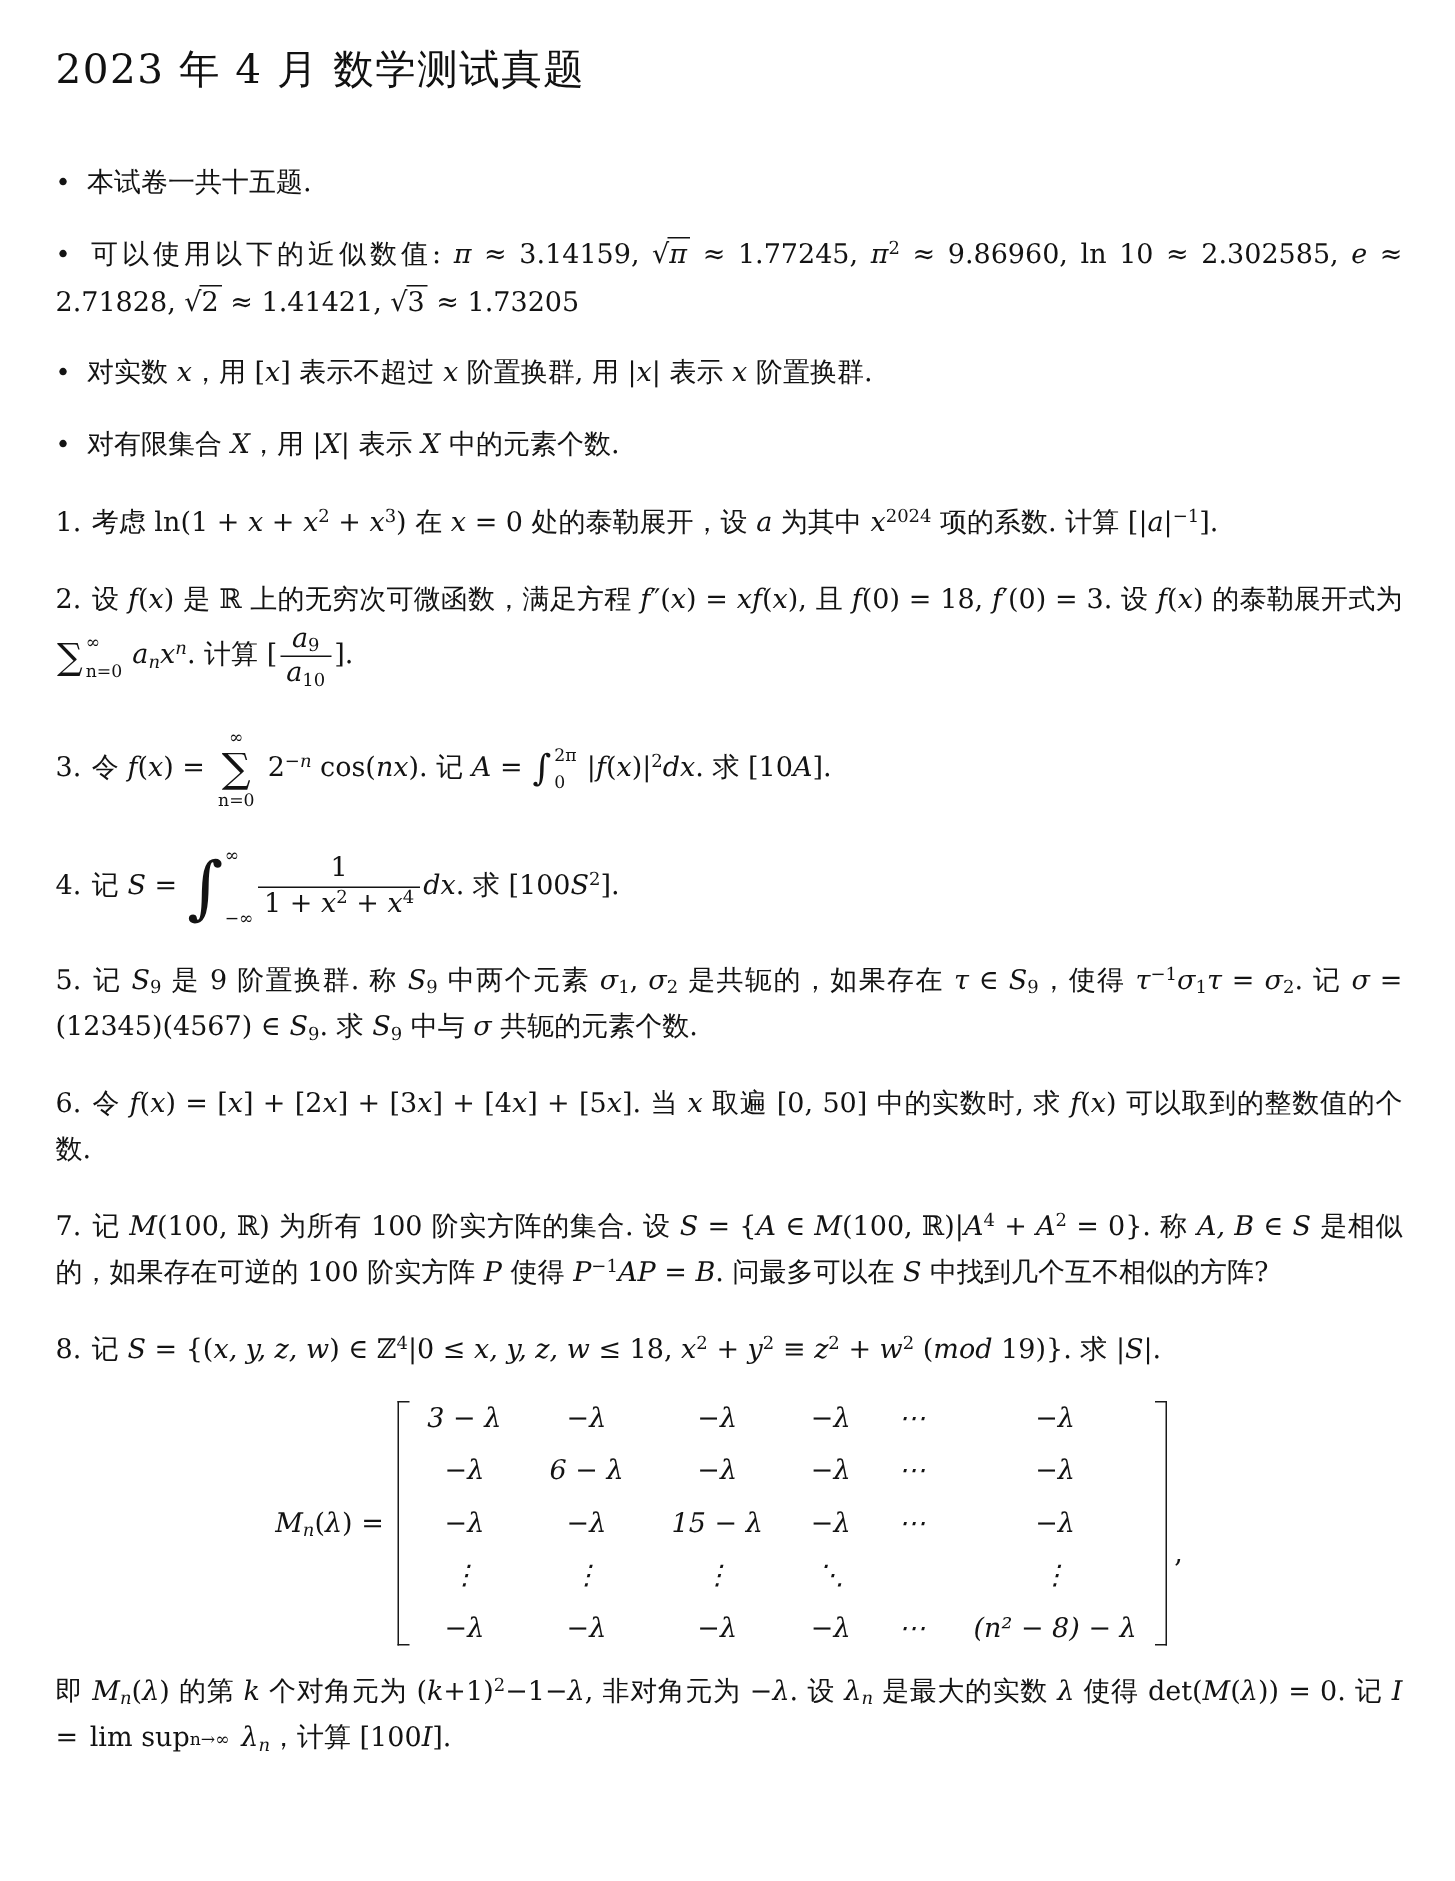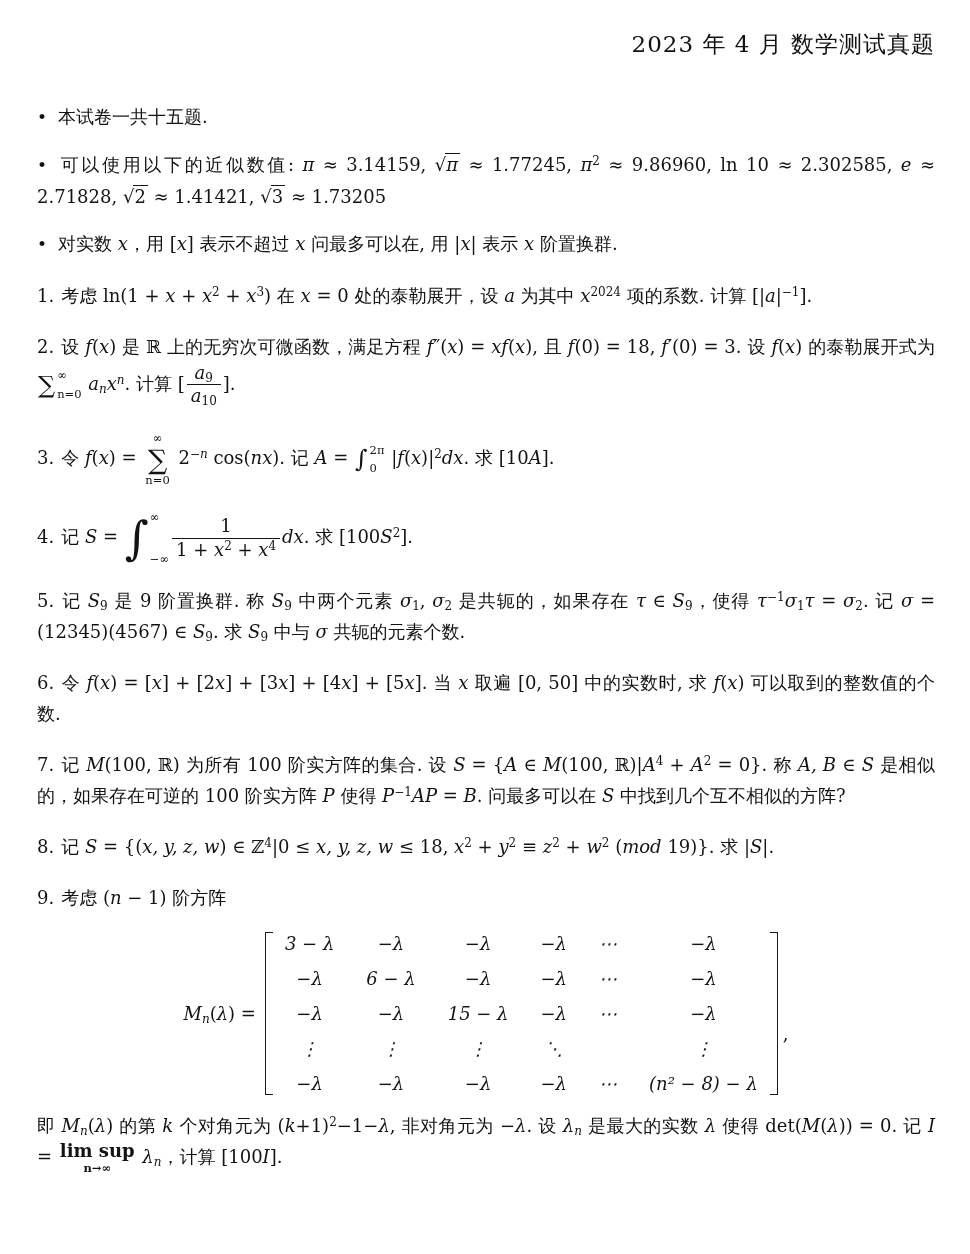--- a/index.html
+++ b/index.html
@@ -2,21 +2,21 @@
 <html><head>
 <meta charset="utf-8">
 <style>
   html,body{margin:0;padding:0;}
   body{
     width:970px;height:1254px;overflow:hidden;background:#ffffff;color:#131313;
     font-family:"DejaVu Serif","Liberation Serif",serif;
   }
   .page{padding:14px 35px 0 37px;font-size:18px;line-height:31px;text-align:justify;}
   h1.title{
-    font-size:23px;font-weight:400;text-align:right;margin:16px 0 42px 0;
+    font-size:27px;font-weight:400;text-align:left;margin:16px 0 42px 0;
     line-height:1.25;letter-spacing:1px;color:#111;
   }
   p.note{margin:0 0 16px 0;}
   .bullet{margin-right:11px;font-size:17px;}
   p.prob{margin:20px 0 0 0;}
   p.prob.tallrow{margin:24px 0 0 0;}
   .pnum{margin-right:7px;}
   
   .mi{font-style:italic;}
   .sp{font-size:12px;vertical-align:0.5em;line-height:0;}
@@ -38,22 +38,22 @@
   .dop .opsym{font-size:27px;line-height:1;padding:1px 0;}
   .iop{display:inline-flex;align-items:center;vertical-align:middle;margin:0 1px;}
   .iop .opsym{font-size:24px;line-height:1;}
   .iop .rlim{
     display:inline-flex;flex-direction:column;justify-content:space-between;
     font-size:11.5px;line-height:1.1;height:31px;margin-left:2px;text-align:left;
   }
   .iop.tall .opsym{font-size:46px;font-weight:300;}
   .iop.tall .rlim{height:54px;margin-left:1px;}
   .limsup{
-    display:inline-flex;flex-direction:column;align-items:center;vertical-align:middle;
-    line-height:1.15;margin:0 2px;font-weight:bold;
+    display:inline-flex;flex-direction:row;align-items:center;vertical-align:middle;
+    line-height:1.15;margin:0 2px;
   }
   .limsup .lu{font-size:11.5px;}
   
   .eq{display:flex;justify-content:center;align-items:center;margin:16px 0 12px 0;text-align:left;}
   .eq .lhs{margin-right:9px;white-space:nowrap;}
   .brk{width:7px;border:1.7px solid #1a1a1a;align-self:stretch;margin:3px 0;}
   .brk.l{border-right:none;margin-right:12px;}
   .brk.r{border-left:none;margin-left:12px;}
   .mat{
     display:grid;grid-template-columns:repeat(6,auto);column-gap:32px;row-gap:10px;
@@ -64,21 +64,22 @@
 </style>
 </head>
 <body>
 
 <div class="page">
   <h1 class="title">2023 年 4 月 数学测试真题</h1>
 
   <div>
     <p class="note"><span class="bullet">•</span><span><span>本试卷一共十五题.</span></span></p>
     <p class="note"><span class="bullet">•</span><span><span>可以使用以下的近似数值: </span><span class="mi">π</span><span> ≈ 3.14159, </span><span class="sqrt"><span class="rad">√</span><span class="bar mi">π</span></span><span> ≈ 1.77245, </span><span class="mi">π</span><span class="sp">2</span><span> ≈ 9.86960, ln 10 ≈ 2.302585, </span><span class="mi">e</span><span> ≈ 2.71828, </span><span class="sqrt"><span class="rad">√</span><span class="bar">2</span></span><span> ≈ 1.41421, </span><span class="sqrt"><span class="rad">√</span><span class="bar">3</span></span><span> ≈ 1.73205</span></span></p>
-    <p class="note"><span class="bullet">•</span><span><span>对实数 </span><span class="mi">x</span><span>，用 [</span><span class="mi">x</span><span>] 表示不超过 </span><span class="mi">x</span><span> 问最多可以在, 用 |</span><span class="mi">x</span><span>| 表示 </span><span class="mi">x</span><span> 阶置换群.</span></span></p>
+    <p class="note"><span class="bullet">•</span><span><span>对实数 </span><span class="mi">x</span><span>，用 [</span><span class="mi">x</span><span>] 表示不超过 </span><span class="mi">x</span><span> 阶置换群, 用 |</span><span class="mi">x</span><span>| 表示 </span><span class="mi">x</span><span> 阶置换群.</span></span></p>
+    <p class="note"><span class="bullet">•</span><span><span>对有限集合 </span><span class="mi">X</span><span>，用 |</span><span class="mi">X</span><span>| 表示 </span><span class="mi">X</span><span> 中的元素个数.</span></span></p>
   </div>
 
   <div>
     <p class="prob"><span class="pnum">1.</span><span><span>考虑 ln(1 + </span><span class="mi">x</span><span> + </span><span class="mi">x</span><span class="sp">2</span><span> + </span><span class="mi">x</span><span class="sp">3</span><span>) 在 </span><span class="mi">x</span><span> = 0 处的泰勒展开，设 </span><span class="mi">a</span><span> 为其中 </span><span class="mi">x</span><span class="sp">2024</span><span> 项的系数. 计算 [|</span><span class="mi">a</span><span>|</span><span class="sp">−1</span><span>].</span></span></p>
     <p class="prob"><span class="pnum">2.</span><span><span>设 </span><span class="mi">f</span><span>(</span><span class="mi">x</span><span>) 是 ℝ 上的无穷次可微函数，满足方程 </span><span class="mi">f</span><span>″(</span><span class="mi">x</span><span>) = </span><span class="mi">xf</span><span>(</span><span class="mi">x</span><span>), 且 </span><span class="mi">f</span><span>(0) = 18, </span><span class="mi">f</span><span>′(0) = 3. 设 </span><span class="mi">f</span><span>(</span><span class="mi">x</span><span>) 的泰勒展开式为 </span><span class="iop">
             <span class="opsym">∑</span>
             <span class="rlim">
               <span>∞</span>
               <span>n=0</span>
             </span>
@@ -104,21 +105,20 @@
               <span>−∞</span>
             </span>
           </span><span class="frac">
             <span class="num"><span>1</span></span>
             <span class="den"><span>1 + </span><span class="mi">x</span><span class="sp">2</span><span> + </span><span class="mi">x</span><span class="sp">4</span></span>
           </span><span class="mi">dx</span><span>. 求 [100</span><span class="mi">S</span><span class="sp">2</span><span>].</span></span></p>
     <p class="prob"><span class="pnum">5.</span><span><span>记 </span><span class="mi">S</span><span class="sb">9</span><span> 是 9 阶置换群. 称 </span><span class="mi">S</span><span class="sb">9</span><span> 中两个元素 </span><span class="mi">σ</span><span class="sb">1</span><span>, </span><span class="mi">σ</span><span class="sb">2</span><span> 是共轭的，如果存在 </span><span class="mi">τ</span><span> ∈ </span><span class="mi">S</span><span class="sb">9</span><span>，使得 </span><span class="mi">τ</span><span class="sp">−1</span><span class="mi">σ</span><span class="sb">1</span><span class="mi">τ</span><span> = </span><span class="mi">σ</span><span class="sb">2</span><span>. 记 </span><span class="mi">σ</span><span> = (12345)(4567) ∈ </span><span class="mi">S</span><span class="sb">9</span><span>. 求 </span><span class="mi">S</span><span class="sb">9</span><span> 中与 </span><span class="mi">σ</span><span> 共轭的元素个数.</span></span></p>
     <p class="prob"><span class="pnum">6.</span><span><span>令 </span><span class="mi">f</span><span>(</span><span class="mi">x</span><span>) = [</span><span class="mi">x</span><span>] + [2</span><span class="mi">x</span><span>] + [3</span><span class="mi">x</span><span>] + [4</span><span class="mi">x</span><span>] + [5</span><span class="mi">x</span><span>]. 当 </span><span class="mi">x</span><span> 取遍 [0, 50] 中的实数时, 求 </span><span class="mi">f</span><span>(</span><span class="mi">x</span><span>) 可以取到的整数值的个数.</span></span></p>
     <p class="prob"><span class="pnum">7.</span><span><span>记 </span><span class="mi">M</span><span>(100, ℝ) 为所有 100 阶实方阵的集合. 设 </span><span class="mi">S</span><span> = {</span><span class="mi">A</span><span> ∈ </span><span class="mi">M</span><span>(100, ℝ)|</span><span class="mi">A</span><span class="sp">4</span><span> + </span><span class="mi">A</span><span class="sp">2</span><span> = 0}. 称 </span><span class="mi">A, B</span><span> ∈ </span><span class="mi">S</span><span> 是相似的，如果存在可逆的 100 阶实方阵 </span><span class="mi">P</span><span> 使得 </span><span class="mi">P</span><span class="sp">−1</span><span class="mi">AP</span><span> = </span><span class="mi">B</span><span>. 问最多可以在 </span><span class="mi">S</span><span> 中找到几个互不相似的方阵?</span></span></p>
     <p class="prob"><span class="pnum">8.</span><span><span>记 </span><span class="mi">S</span><span> = {(</span><span class="mi">x, y, z, w</span><span>) ∈ ℤ</span><span class="sp">4</span><span>|0 ≤ </span><span class="mi">x, y, z, w</span><span> ≤ 18, </span><span class="mi">x</span><span class="sp">2</span><span> + </span><span class="mi">y</span><span class="sp">2</span><span> ≡ </span><span class="mi">z</span><span class="sp">2</span><span> + </span><span class="mi">w</span><span class="sp">2</span><span> (</span><span class="mi">mod</span><span> 19)}. 求 |</span><span class="mi">S</span><span>|.</span></span></p>
-    <p class="prob"><span class="pnum">9.</span><span><span>考虑 (</span><span class="mi">n</span><span> − 1) 阶方阵</span></span></p>
 
     <div class="eq">
       <span class="lhs"><span class="mi">M</span><span class="sb mi">n</span><span>(</span><span class="mi">λ</span><span>) =</span></span>
       <span class="brk l"></span>
       <div class="mat">
           <span class="mi cell">3 − λ</span>
           <span class="mi cell">−λ</span>
           <span class="mi cell">−λ</span>
           <span class="mi cell">−λ</span>
           <span class="mi cell">⋯</span>

